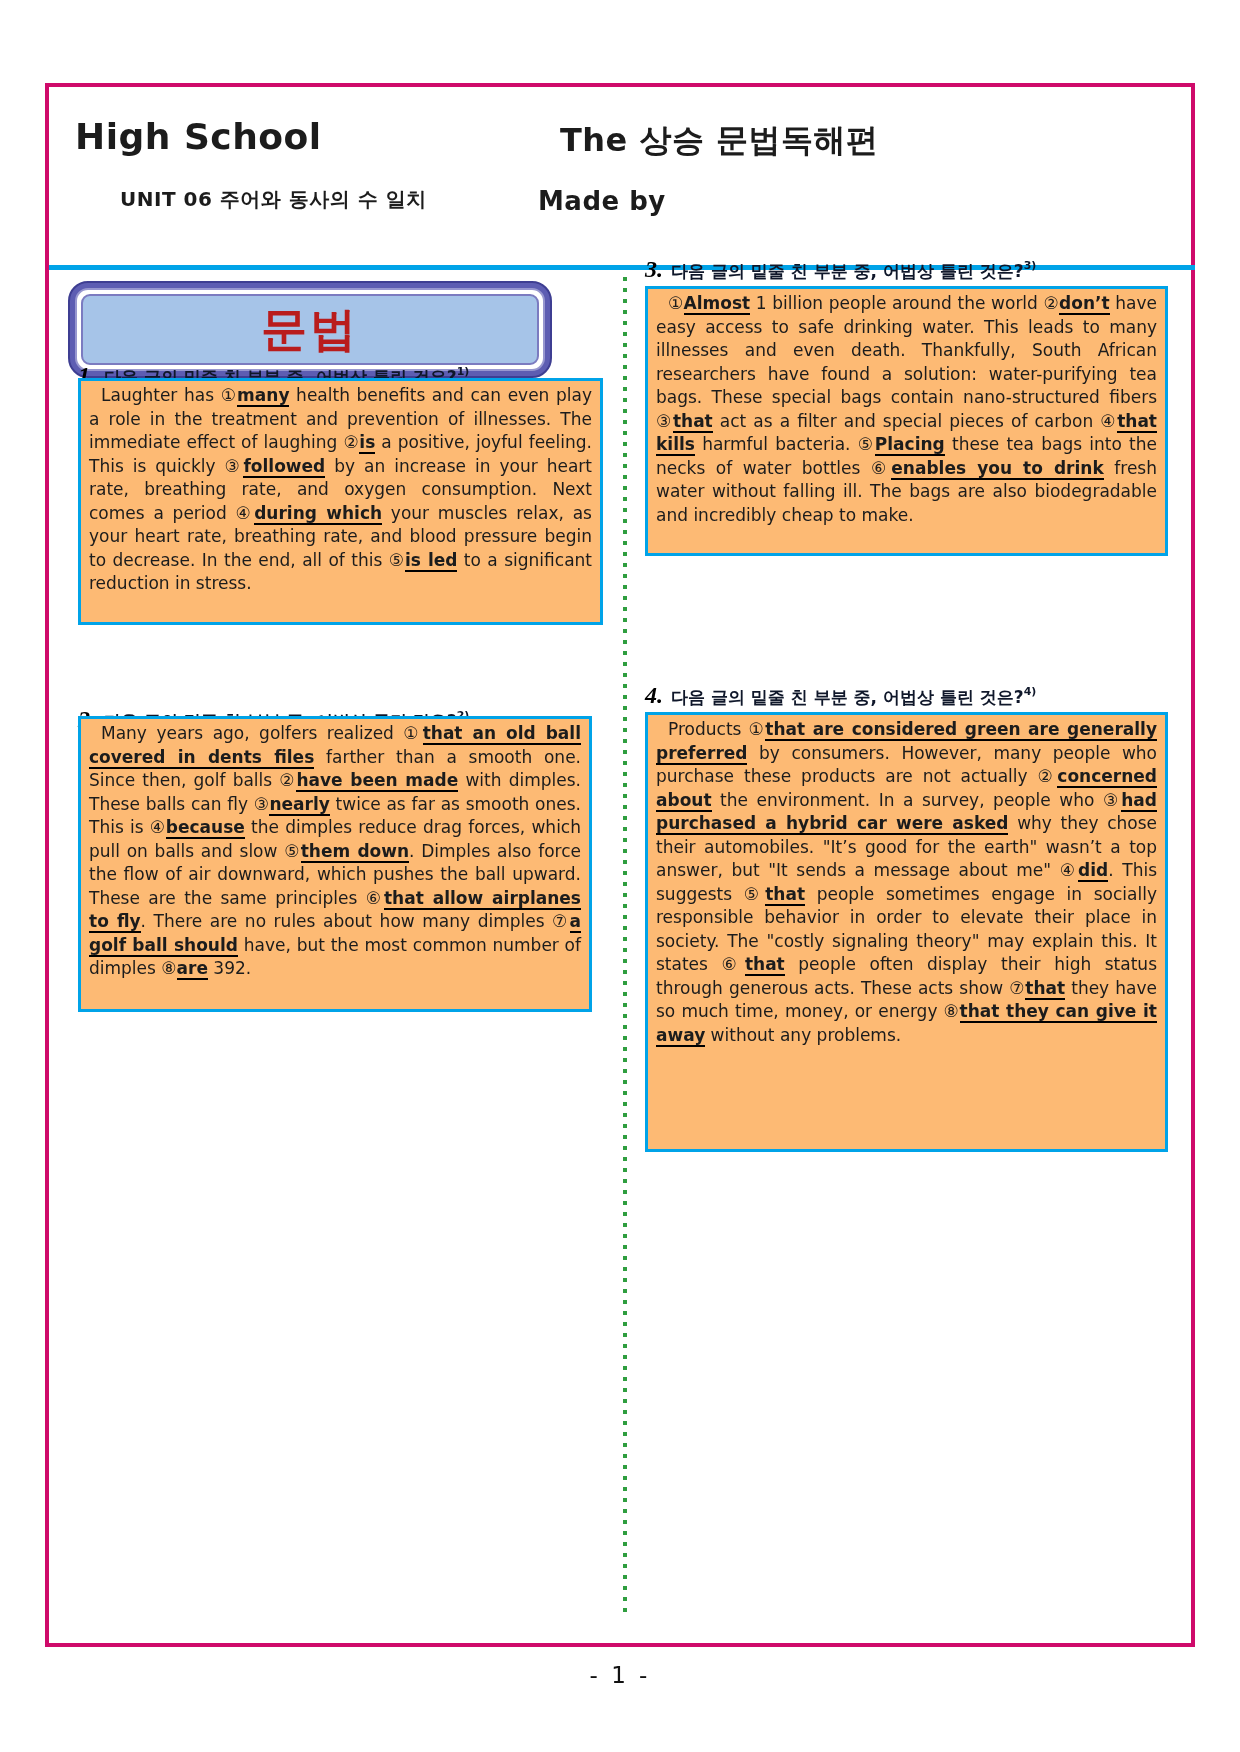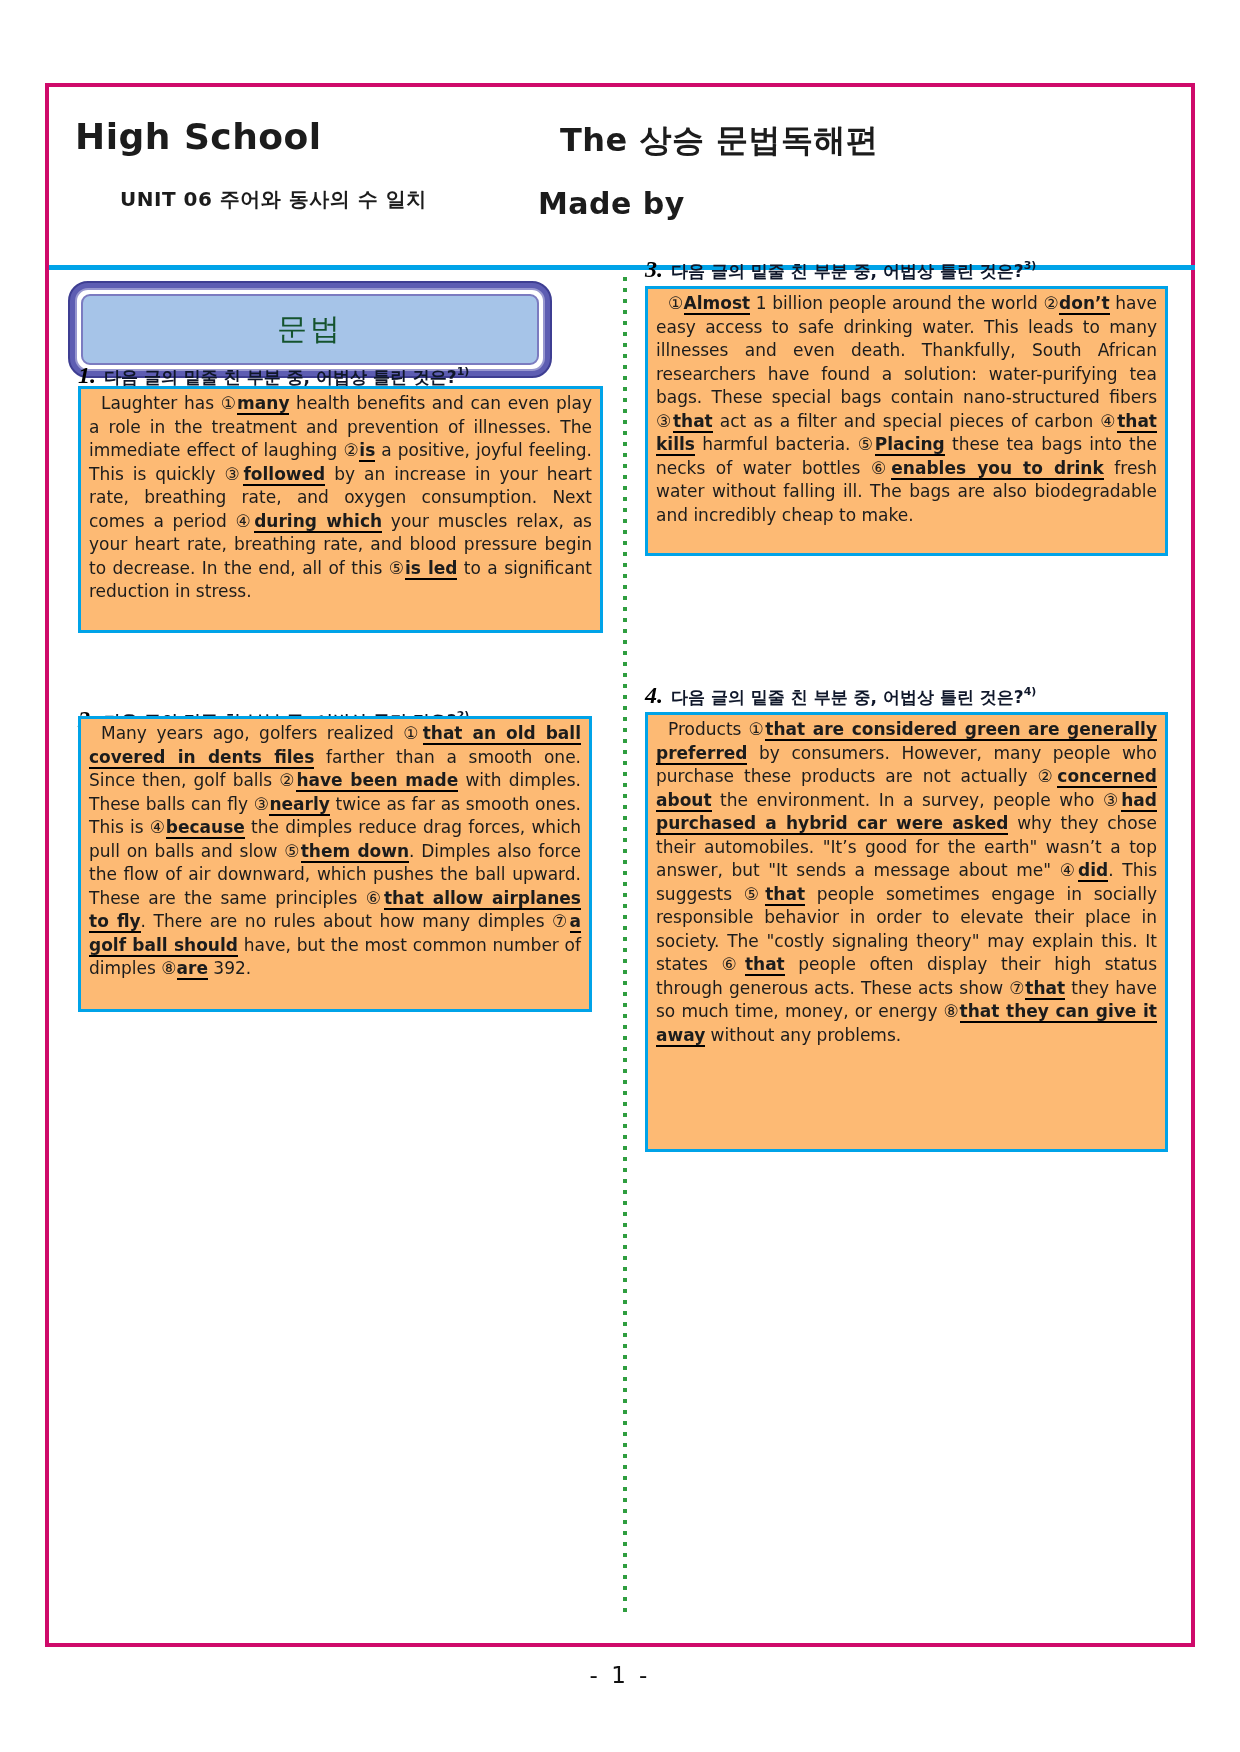--- a/index.html
+++ b/index.html
@@ -14,21 +14,21 @@
   .page-border{
     left:45px;top:83px;width:1150px;height:1564px;
     border:4px solid #cf0a6a;box-sizing:border-box;
   }
 
   
   .hdr{font-weight:bold;white-space:nowrap;letter-spacing:.5px;}
   .hdr-school{left:75px;top:116px;font-size:36px;}
   .hdr-series{left:560px;top:119px;font-size:32px;}
   .hdr-unit{left:120px;top:186px;font-size:20px;}
-  .hdr-madeby{left:538px;top:186px;font-size:30px;}
+  .hdr-madeby{left:538px;top:186px;font-size:26px;}
 
   
   .top-rule{left:49px;top:265px;width:1146px;height:5px;background:#00a3e8;}
 
   
   .col-divider{
     left:623px;top:277px;width:4px;height:1336px;
     background-image:repeating-linear-gradient(to bottom,#2f9e3f 0 4px,transparent 4px 11px);
   }
 
@@ -39,21 +39,21 @@
   }
   .title-mid{
     width:100%;height:100%;box-sizing:border-box;background:#ffffff;
     border:2px solid #9797cf;border-radius:13px;padding:4px;
   }
   .title-inner{
     width:100%;height:100%;box-sizing:border-box;background:#a6c4e8;
     border:2px solid #7b7bc0;border-radius:9px;
     display:flex;align-items:center;justify-content:center;
   }
-  .title-text{font-size:30px;font-weight:normal;color:#14532d;letter-spacing:3px;}
+  .title-text{font-size:46px;font-weight:bold;color:#b91c1c;letter-spacing:3px;}
 
   
   .q-label{display:flex;align-items:baseline;gap:8px;white-space:nowrap;}
   .qnum{
     font-family:"Liberation Serif","DejaVu Serif",serif;
     font-style:italic;font-weight:bold;font-size:24px;color:#000;
   }
   .qtext{font-weight:bold;font-size:17px;color:#0f172a;}
   .qnote{font-size:11px;font-weight:bold;vertical-align:super;position:relative;top:-1px;}
 
@@ -62,21 +62,21 @@
     border:3px solid #00a3e8;box-sizing:border-box;background:#fdba74;
     padding:3px 8px 0 8px;
   }
   .passage{
     font-size:17px;line-height:23.5px;text-align:justify;text-indent:12px;
     color:#1c1c1c;
   }
   .cnum{font-weight:400;}
   .mark{font-weight:bold;border-bottom:2px solid #000;}
 
-  .q1-label{left:78px;top:362px;}  .q1-box{left:78px;top:386px;width:525px;height:247px;}
+  .q1-label{left:78px;top:362px;}  .q1-box{left:78px;top:378px;width:525px;height:247px;}
   .q2-label{left:78px;top:706px;}  .q2-box{left:78px;top:716px;width:514px;height:296px;}
   .q3-label{left:645px;top:256px;} .q3-box{left:645px;top:286px;width:523px;height:270px;}
   .q4-label{left:645px;top:682px;} .q4-box{left:645px;top:712px;width:523px;height:440px;}
 
   
   .page-num{
     left:45px;top:1662px;width:1150px;text-align:center;
     font-size:23px;color:#111;letter-spacing:3px;
   }
 </style>

